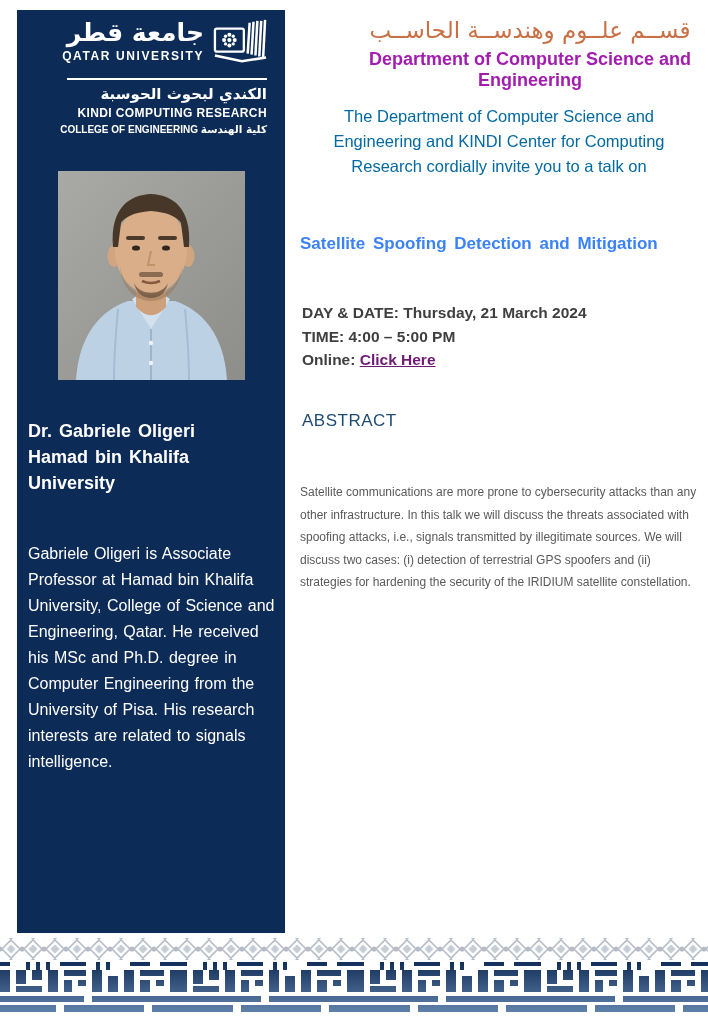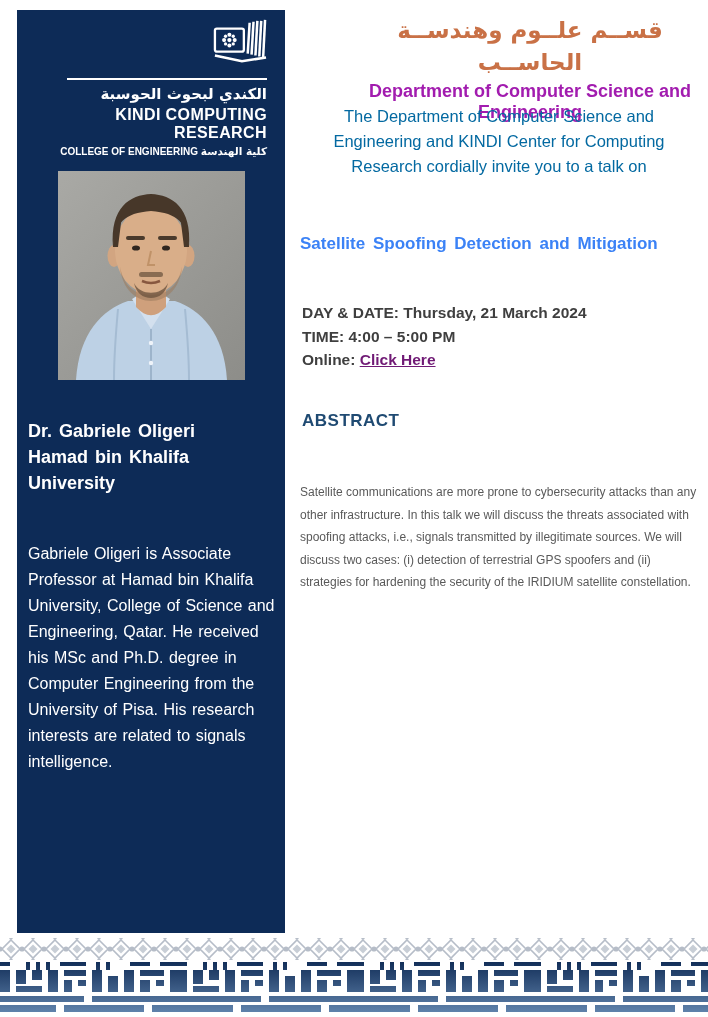--- a/index.html
+++ b/index.html
@@ -15,64 +15,68 @@
     background:#0d2b57; color:#ffffff;
   }
   .qu-header { position:absolute; top:8px; right:18px; width:232px;
     display:flex; flex-direction:column; align-items:flex-end; text-align:right; }
   .qu-logo-row { display:flex; align-items:flex-start; gap:9px; }
   .qu-name-ar { font-size:25px; font-weight:bold; line-height:30px; }
   .qu-name-en { font-size:12px; font-weight:bold; letter-spacing:1.6px; margin-top:1px; }
   .book { width:54px; height:50px; }
   .sep { width:200px; height:2px; background:#ffffff; margin-top:10px; }
   .kindi-ar { font-size:15px; font-weight:bold; line-height:19px; margin-top:5px; }
-  .kindi-en { font-size:16px; font-weight:bold; letter-spacing:0.4px; margin-top:2px; }
+  .kindi-en { font-size:12px; font-weight:bold; letter-spacing:0.4px; margin-top:2px; }
   .college-line { font-size:10px; font-weight:bold; margin-top:3px; }
   .college-line .ar-inline { font-family:"DejaVu Sans",sans-serif; font-size:10.5px; }
 
   .photo { position:absolute; left:41px; top:161px; width:187px; height:209px; }
 
   .speaker-block { position:absolute; left:11px; top:408px; width:250px; }
   .speaker-name, .speaker-affil { font-size:18px; font-weight:bold; line-height:26px; word-spacing:2px; }
   .speaker-bio { position:absolute; left:11px; top:531px; width:250px;
     font-size:16px; line-height:26px; word-spacing:1px; }
 
   
   .dept { position:absolute; left:355px; top:14px; width:350px; text-align:center; }
-  .dept-ar { font-size:23px; font-weight:bold; color:#c97146; line-height:32px; }
+  .dept-ar { font-size:23px; font-weight:normal; color:#c97146; line-height:32px; }
   .dept-en { font-size:18px; font-weight:bold; color:#a21caf; margin-top:3px; }
 
   .invite { position:absolute; left:300px; top:104px; width:398px;
     text-align:center; font-size:16.5px; line-height:25px; color:#0369a1; }
 
   .talk-title { position:absolute; left:300px; top:234px; width:398px;
     font-size:17px; font-weight:bold; color:#3b82f6; word-spacing:3px; }
 
   .details { position:absolute; left:302px; top:301px; font-size:15.5px;
     font-weight:bold; color:#3f3f3f; line-height:23.5px; }
   .link { color:#701a75; text-decoration:underline; cursor:pointer; }
 
   .abstract-h { position:absolute; left:302px; top:411px; font-size:17px;
-    font-weight:bold; color:#1f4a72; letter-spacing:0.5px; }
+    font-weight:normal; color:#1f4a72; letter-spacing:0.5px; }
   .abstract-body { position:absolute; left:300px; top:481px; width:404px;
     font-size:12px; line-height:22.5px; color:#595959; }
 
   
   .lace-band  { position:absolute; left:0; top:938px; width:708px; height:22px; }
   .kufic-band { position:absolute; left:0; top:962px; width:708px; height:50px; }
 </style>
 </head>
 <body>
 
 <div class="page">
 
   <div class="sidebar">
 
     <div class="qu-header">
       <div class="qu-logo-row">
+        <div class="qu-text">
+          <div class="qu-name-ar ar">جامعة قطر</div>
+          <div class="qu-name-en">QATAR UNIVERSITY</div>
+        </div>
         <span class="book">
           <svg width="54" height="50" viewBox="0 0 56 50">
             <rect x="2" y="10" width="30" height="24" rx="2" fill="none" stroke="#ffffff" stroke-width="2.4"></rect>
             <g fill="#ffffff">
               <circle cx="17" cy="22" r="2.2"></circle>
               <circle cx="17" cy="16.5" r="2.1"></circle>
               <circle cx="17" cy="27.5" r="2.1"></circle>
               <circle cx="11.5" cy="22" r="2.1"></circle>
               <circle cx="22.5" cy="22" r="2.1"></circle>
               <circle cx="13" cy="18" r="1.7"></circle>

